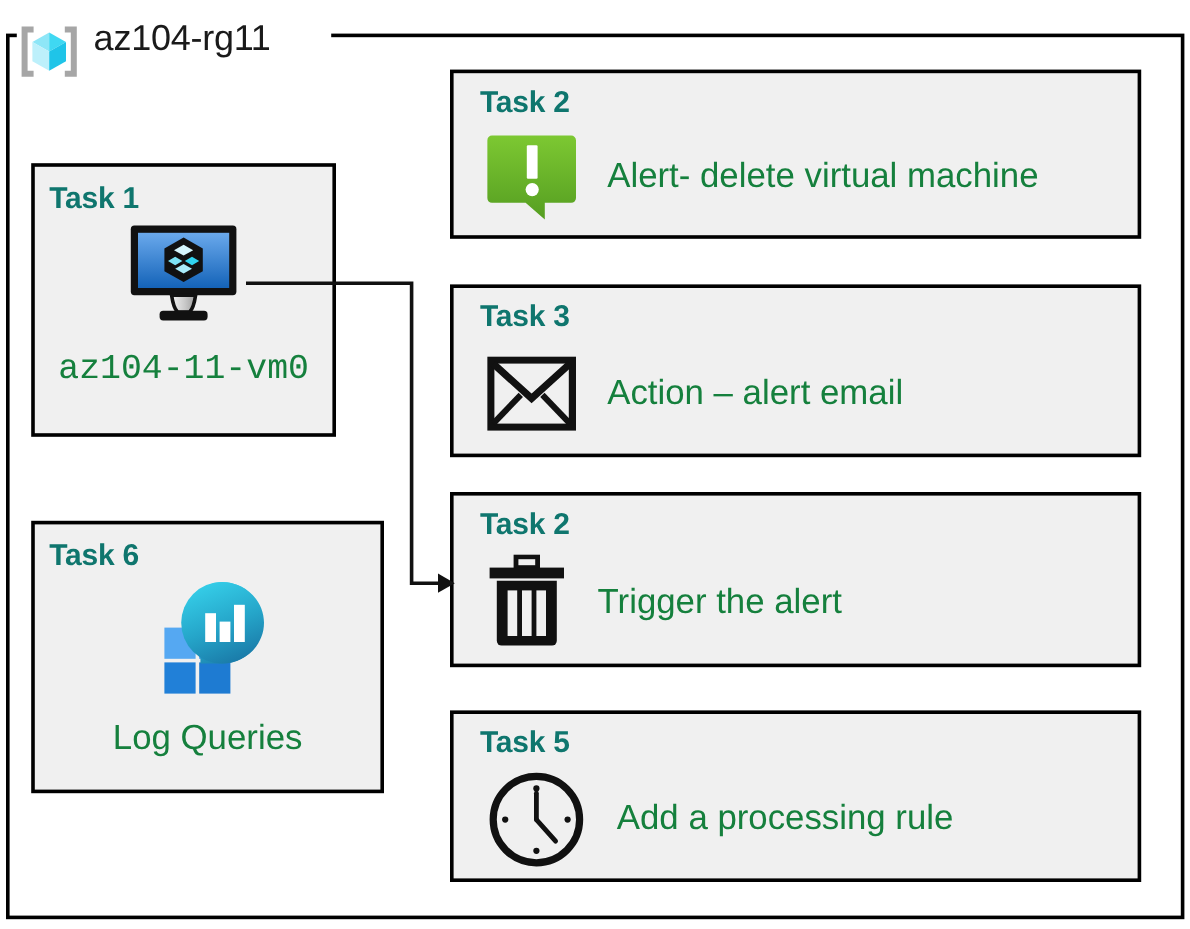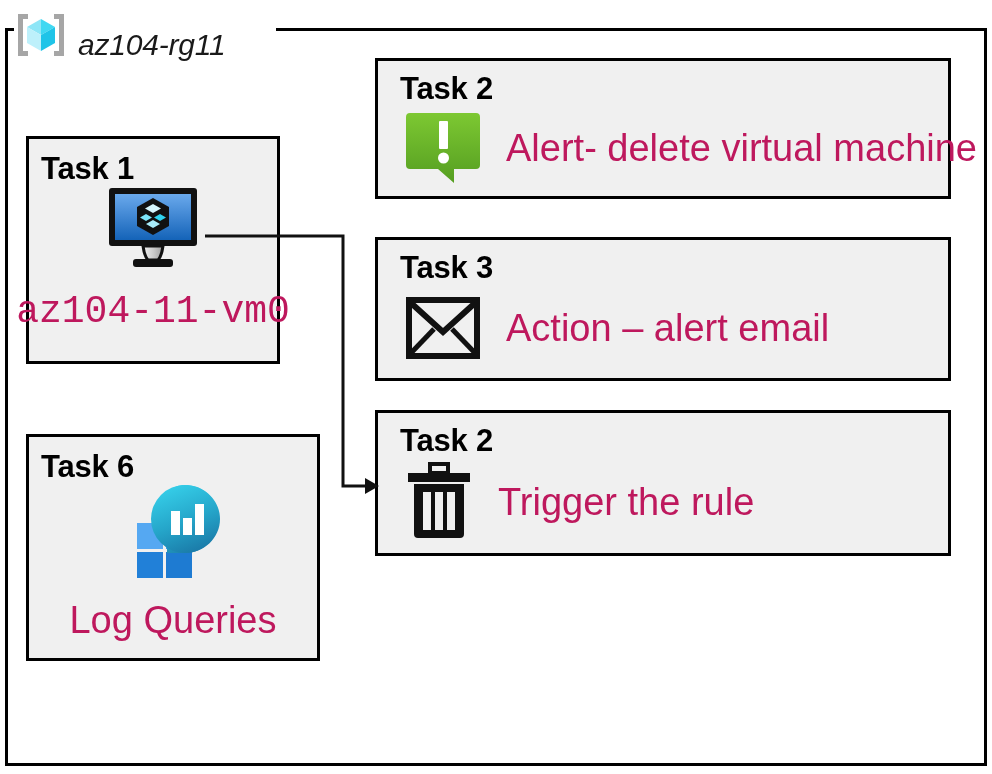--- a/index.html
+++ b/index.html
@@ -40,25 +40,24 @@
     left: 14px;
     top: 20px;
     width: 262px;
     height: 18px;
     background: #ffffff;
   }
 
   .rg-title-row {
     position: absolute;
     left: 10px;
-    top: 8px;
+    top: 18px;
     height: 52px;
     display: flex;
-    align-items: flex-end;
-    font-style: italic;
+    align-items: flex-start;
   }
   .rg-icon {
     width: 62px;
     height: 50px;
     flex: 0 0 auto;
     display: block;
   }
   .rg-title-text {
     font-size: 30px;
     color: #1a1a1a;
@@ -70,30 +69,30 @@
 
   
   .card {
     position: absolute;
     box-sizing: border-box;
     border: 3px solid #000000;
     background: #f0f0f0;
   }
   .card-title {
     position: absolute;
-    font-size: 31px;
+    font-size: 25px;
     font-weight: bold;
-    color: #000000;
+    color: #0f766e;
     line-height: 1;
     letter-spacing: -0.2px;
     white-space: nowrap;
   }
   .card-label {
-    font-size: 38px;
-    color: #be185d;
+    font-size: 29px;
+    color: #15803d;
     line-height: 1;
     white-space: nowrap;
   }
 
   
   .card-v .card-title { left: 12px; top: 14px; }
   .card-v .v-body {
     position: absolute;
     left: 0; right: 0;
     top: 46px; bottom: 8px;
@@ -280,23 +279,43 @@
 
           <rect x="2" y="11" width="62" height="9" fill="#111111"></rect>
 
           <path d="M8 22 h50 v50 a4 4 0 0 1 -4 4 h-42 a4 4 0 0 1 -4 -4 Z" fill="#111111"></path>
 
           <rect x="17" y="30" width="8" height="38" fill="#f0f0f0"></rect>
           <rect x="29" y="30" width="8" height="38" fill="#f0f0f0"></rect>
           <rect x="41" y="30" width="8" height="38" fill="#f0f0f0"></rect>
         </svg>
       </span>
-      <div class="card-label">Trigger the rule</div>
-    </div>
-  </div>
-
+      <div class="card-label">Trigger the alert</div>
+    </div>
+  </div>
+
+  <div class="card card-h" id="card-task5">
+    <div class="card-title">Task 5</div>
+    <div class="h-body">
+      <span class="h-icon">
+        <svg class="clock-icon" viewBox="0 0 82 82">
+          <circle cx="41" cy="41" r="36" fill="none" stroke="#111111" stroke-width="6"></circle>
+
+          <circle cx="41" cy="15" r="2.6" fill="#111111"></circle>
+          <circle cx="67" cy="41" r="2.6" fill="#111111"></circle>
+          <circle cx="41" cy="67" r="2.6" fill="#111111"></circle>
+          <circle cx="15" cy="41" r="2.6" fill="#111111"></circle>
+
+          <path d="M41 41 L41 19" stroke="#111111" stroke-width="4" stroke-linecap="round" fill="none"></path>
+
+          <path d="M41 41 L57 59" stroke="#111111" stroke-width="4" stroke-linecap="round" fill="none"></path>
+        </svg>
+      </span>
+      <div class="card-label">Add a processing rule</div>
+    </div>
+  </div>
 
   <svg class="connector" viewBox="0 0 992 774">
     <path d="M205 236 L343 236 L343 486 L365 486" fill="none" stroke="#111111" stroke-width="3"></path>
     <path d="M365 478 L379 486 L365 494 Z" fill="#111111"></path>
   </svg>
 
 </div>
 
 </body></html>

